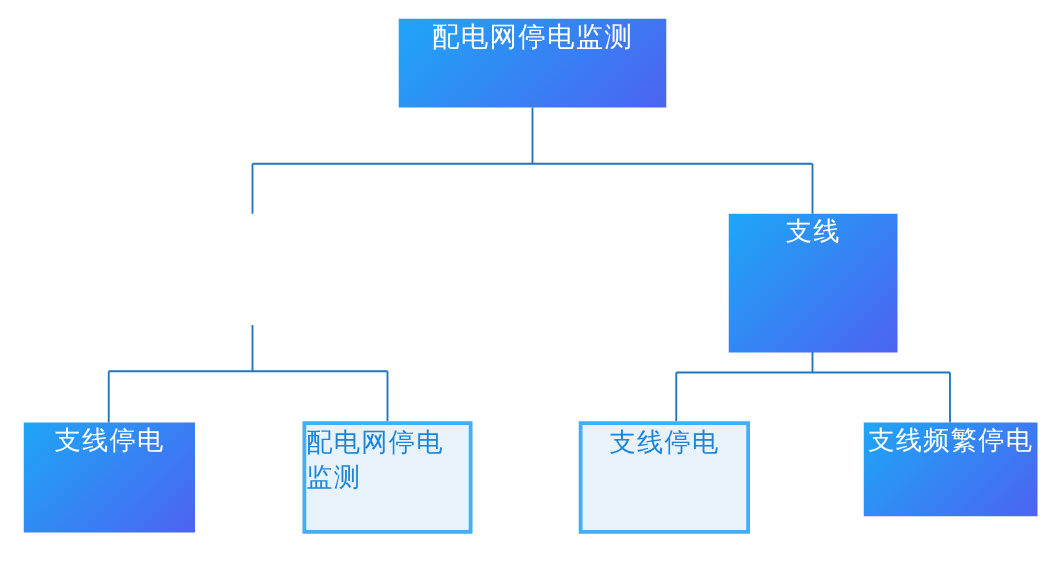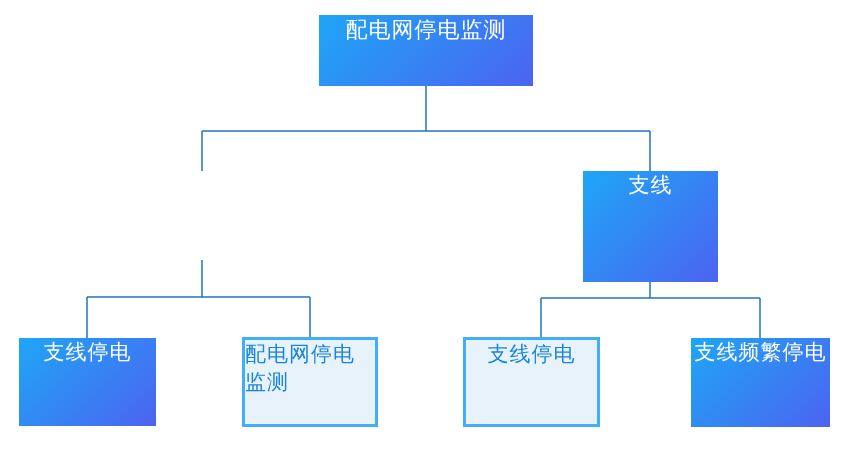--- a/index.html
+++ b/index.html
@@ -44,21 +44,21 @@
     background: var(--outline-node-bg, #e7f2fb);
     border: 3px solid var(--outline-node-border, #41aef5);
     color: var(--outline-node-text, #1b85d9);
   }
   .pos-root            { left: 319px; top: 15px;  width: 214px; height: 71px; font-size: 22px; }
   .pos-main-line       { left: 137px; top: 171px; width: 131px; height: 89px; }
   .pos-branch-line     { left: 583px; top: 171px; width: 135px; height: 111px; }
   .pos-main-outage     { left: 19px;  top: 338px; width: 137px; height: 88px; }
   .pos-main-frequent   { left: 242px; top: 337px; width: 136px; height: 90px; }
   .pos-branch-outage   { left: 463px; top: 337px; width: 137px; height: 90px; }
-  .pos-branch-frequent { left: 691px; top: 338px; width: 139px; height: 89px; }
+  .pos-branch-frequent { left: 691px; top: 338px; width: 139px; height: 75px; }
 </style>
 </head>
 <body>
 
 <div class="canvas">
 
   <svg class="connector-svg" viewBox="0 0 851 451">
     <path class="connector" d="M426 86 V131 M202 131 H650 M202 131 V171 M650 131 V171"></path>
     <path class="connector" d="M202 260 V297 M87 297 H310 M87 297 V338 M310 297 V337"></path>
     <path class="connector" d="M650 260 V298 M541 298 H760 M541 298 V337 M760 298 V338"></path>

